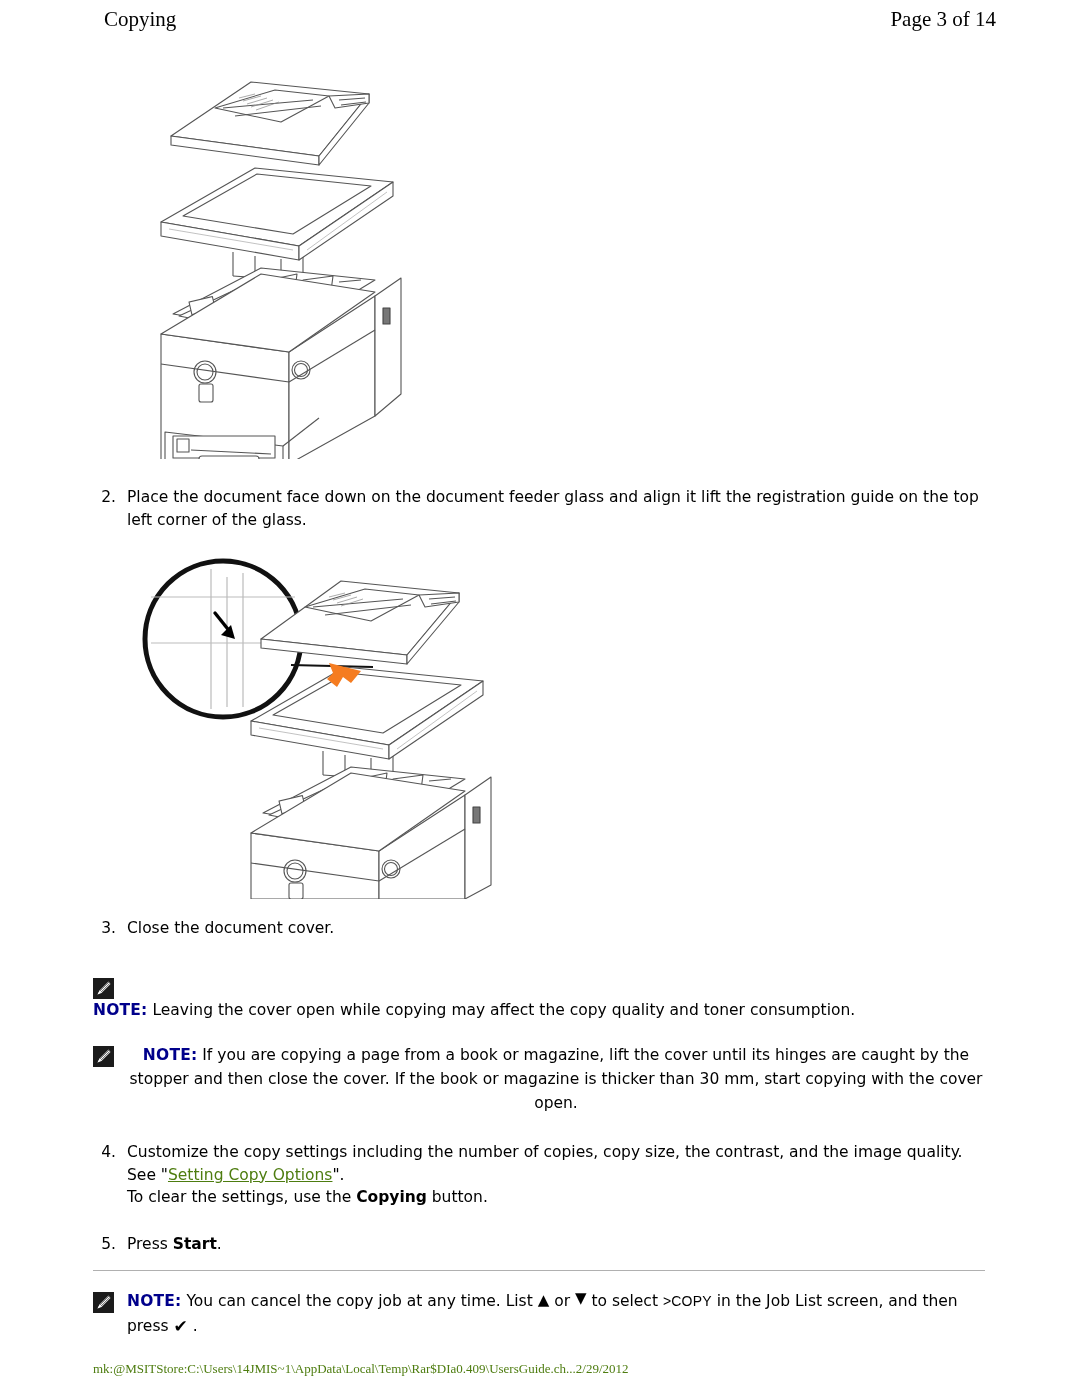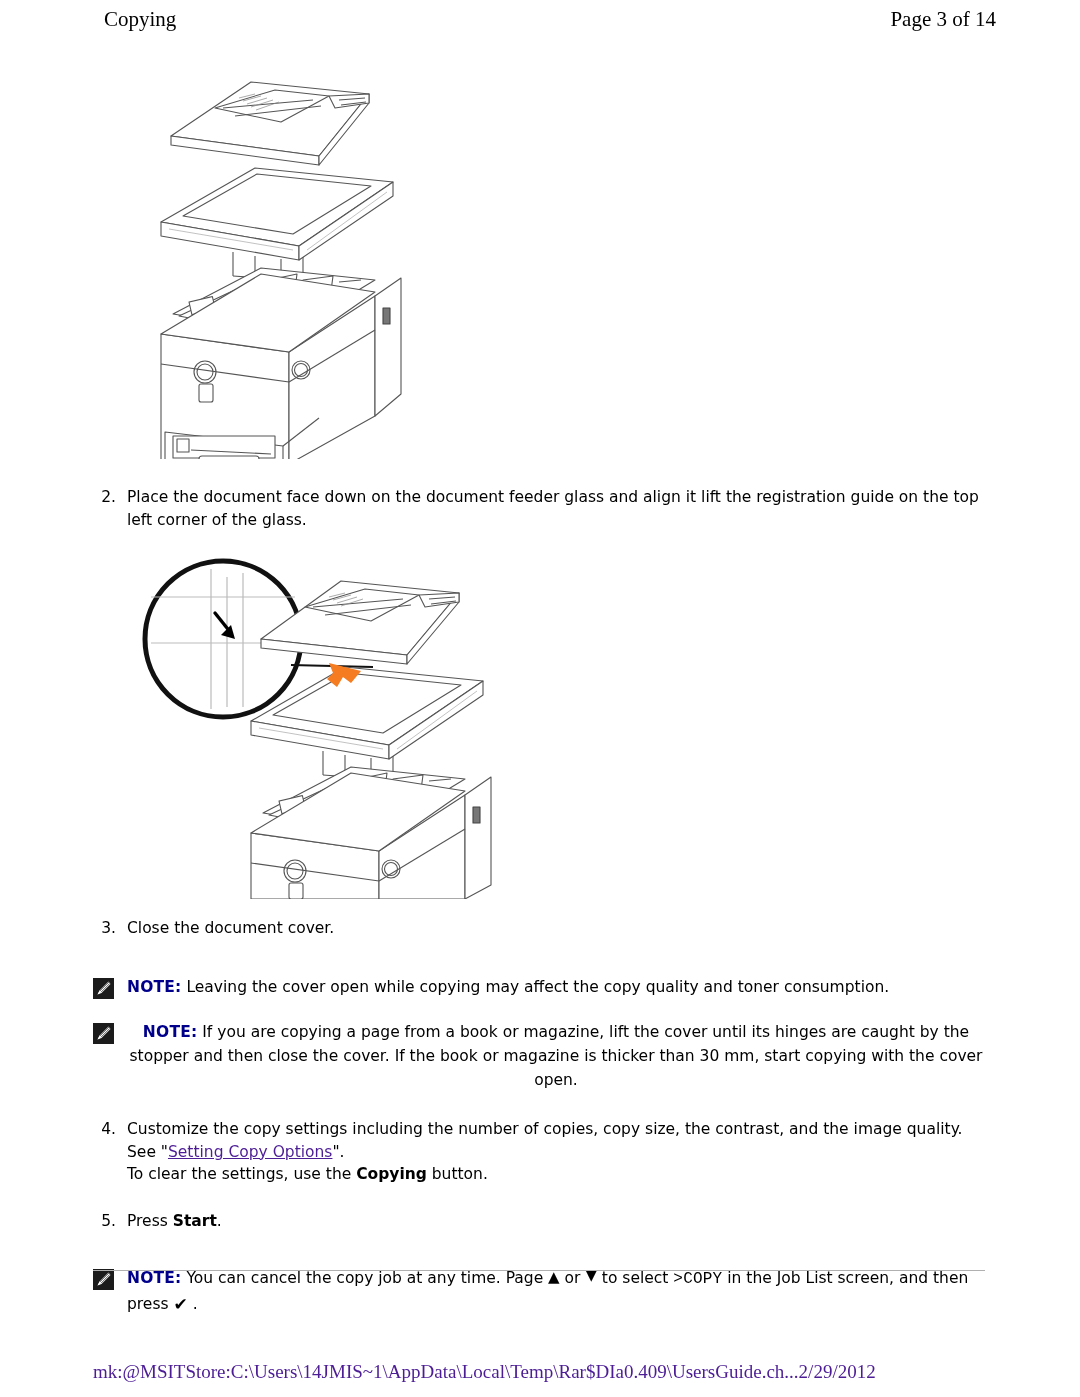--- a/index.html
+++ b/index.html
@@ -76,21 +76,21 @@
   .step-4 { margin-top: 26px; }
   .step-5 { margin-top: 24px; }
 
   
   .note {
     display: flex;
     align-items: flex-start;
     font-size: 15.5px;
     line-height: 1.52;
   }
-  .note-1 { margin-top: 36px; }
+  .note-1 { margin-top: 36px; flex-direction: column; }
   .note-2 { margin-top: 22px; text-align: center; }
   .note-3 { margin-top: 34px; }
 
   .note-icon {
     width: 21px;
     height: 21px;
     min-width: 21px;
     margin-right: 13px;
     margin-top: 2px;
     display: block;
@@ -98,26 +98,26 @@
   .note-body { flex: 1; }
   .note-label {
     color: #00008b;
     font-weight: bold;
     letter-spacing: 0.2px;
   }
 
   b, .bold { font-weight: bold; }
 
   a.doc-link {
-    color: #4c1d95;
+    color: #4d7c0f;
   }
 
   .mono {
-    font-family: Liberation Mono, monospace;
-    font-size: 16px;
+    font-family: Liberation Sans, sans-serif;
+    font-size: 14px;
     letter-spacing: 0.2px;
   }
 
   .glyph-up, .glyph-down, .glyph-check {
     font-family: "DejaVu Sans", sans-serif;
     font-size: 15px;
     display: inline-block;
   }
   .glyph-up { transform: translateY(-1px); }
   .glyph-down { transform: translateY(-3px); }
@@ -133,22 +133,22 @@
     background: #b0b0b0;
   }
   .page-footer {
     position: absolute;
     left: 93px;
     top: 1361px;
     width: 892px;
     display: flex;
     align-items: baseline;
     font-family: "Liberation Serif", "DejaVu Serif", serif;
-    font-size: 19px;
-    color: #4c1d95;
+    font-size: 13px;
+    color: #4d7c0f;
     white-space: nowrap;
   }
   .page-footer .ftr-path { flex: 0 1 auto; overflow: hidden; }
   .page-footer .ftr-date { margin-left: 0; }
 </style>
 </head>
 <body>
 
 <div class="page-header">
   <span class="hdr-left">Copying</span>
@@ -391,21 +391,21 @@
 
   <div class="note note-3">
     <svg class="note-icon" viewBox="0 0 21 21">
       <rect x="0" y="0" width="21" height="21" fill="#1b1b1b"></rect>
       <polygon points="4.5,16.5 6.5,12.5 15.5,3.5 17.5,6 8.5,15" fill="#ffffff"></polygon>
       <polygon points="4.5,16.5 6.5,15.2 5.8,14.2" fill="#ffffff"></polygon>
       <path d="M7,12.8 L16,3.9" stroke="#1b1b1b" stroke-width="0.7" fill="none"></path>
       <path d="M8,14.2 L16.9,5.3" stroke="#1b1b1b" stroke-width="0.7" fill="none"></path>
     </svg>
     <div class="note-body">
-      <span class="note-label">NOTE:</span><span> You can cancel the copy job at any time. Page </span><span class="glyph-up">▲</span><span> or </span><span class="glyph-down">▼</span><span> to select </span><span class="mono">&gt;COPY</span><span> in the Job List screen, and then press </span><span class="glyph-check">✔</span><span> .</span>
+      <span class="note-label">NOTE:</span><span> You can cancel the copy job at any time. List </span><span class="glyph-up">▲</span><span> or </span><span class="glyph-down">▼</span><span> to select </span><span class="mono">&gt;COPY</span><span> in the Job List screen, and then press </span><span class="glyph-check">✔</span><span> .</span>
     </div>
   </div>
 
 </div>
 
 <div class="footer-rule"></div>
 <div class="page-footer">
   <span class="ftr-path">mk:@MSITStore:C:\Users\14JMIS~1\AppData\Local\Temp\Rar$DIa0.409\UsersGuide.ch...</span>
   <span class="ftr-date">2/29/2012</span>
 </div>

